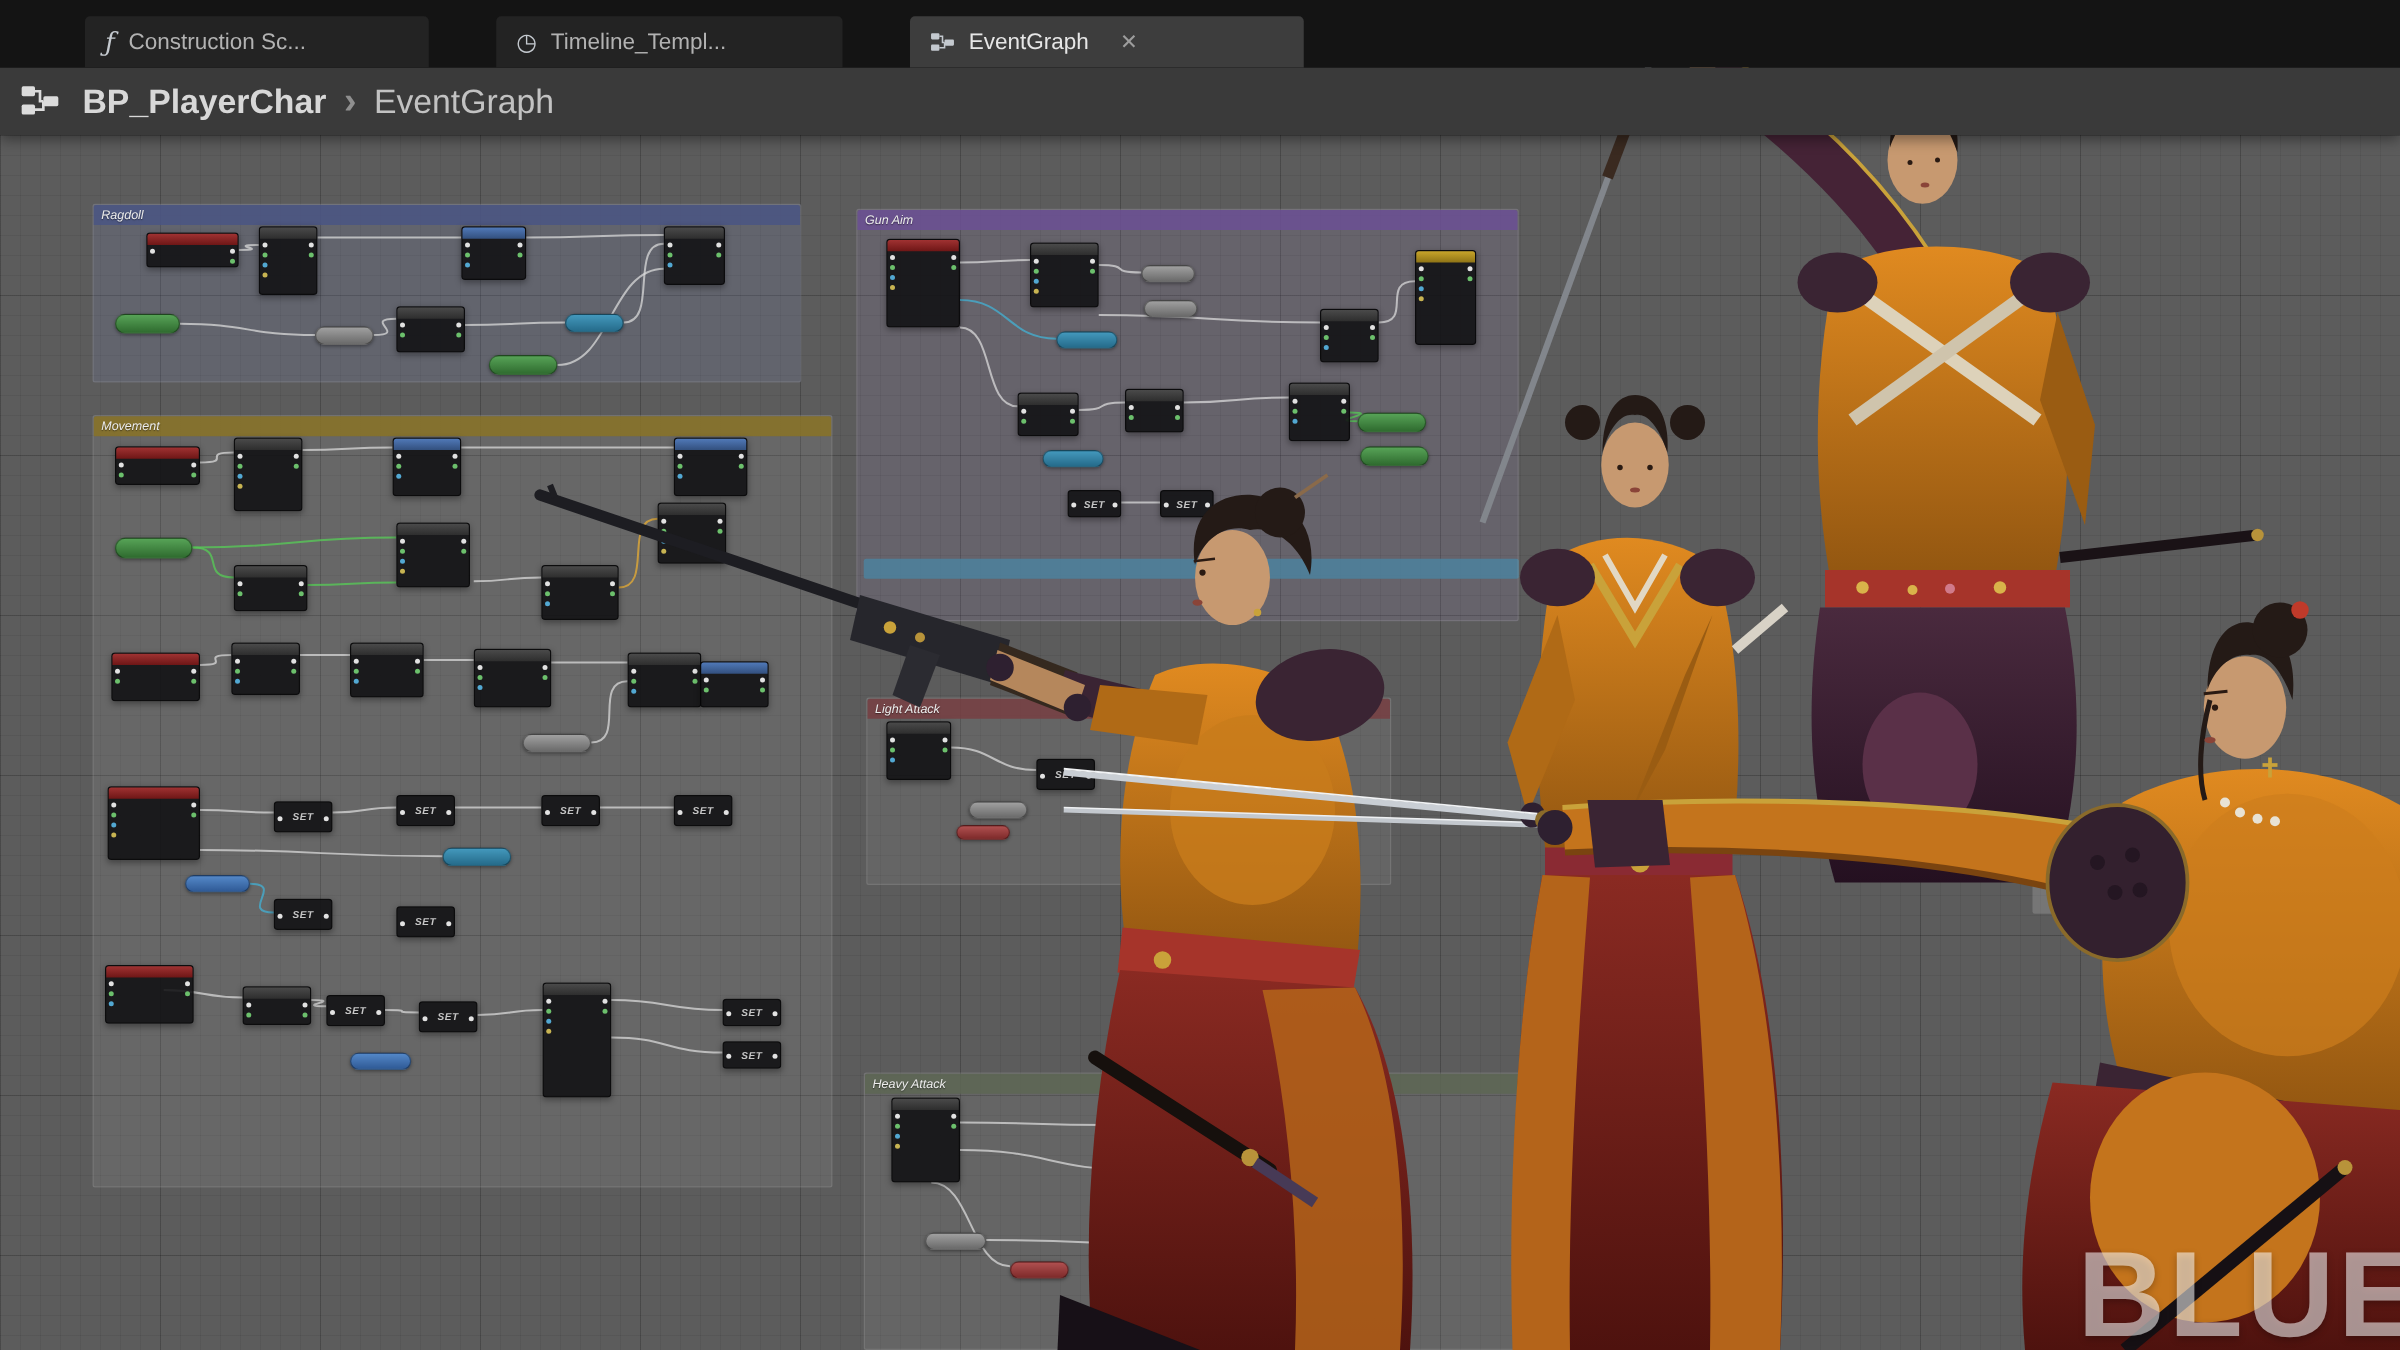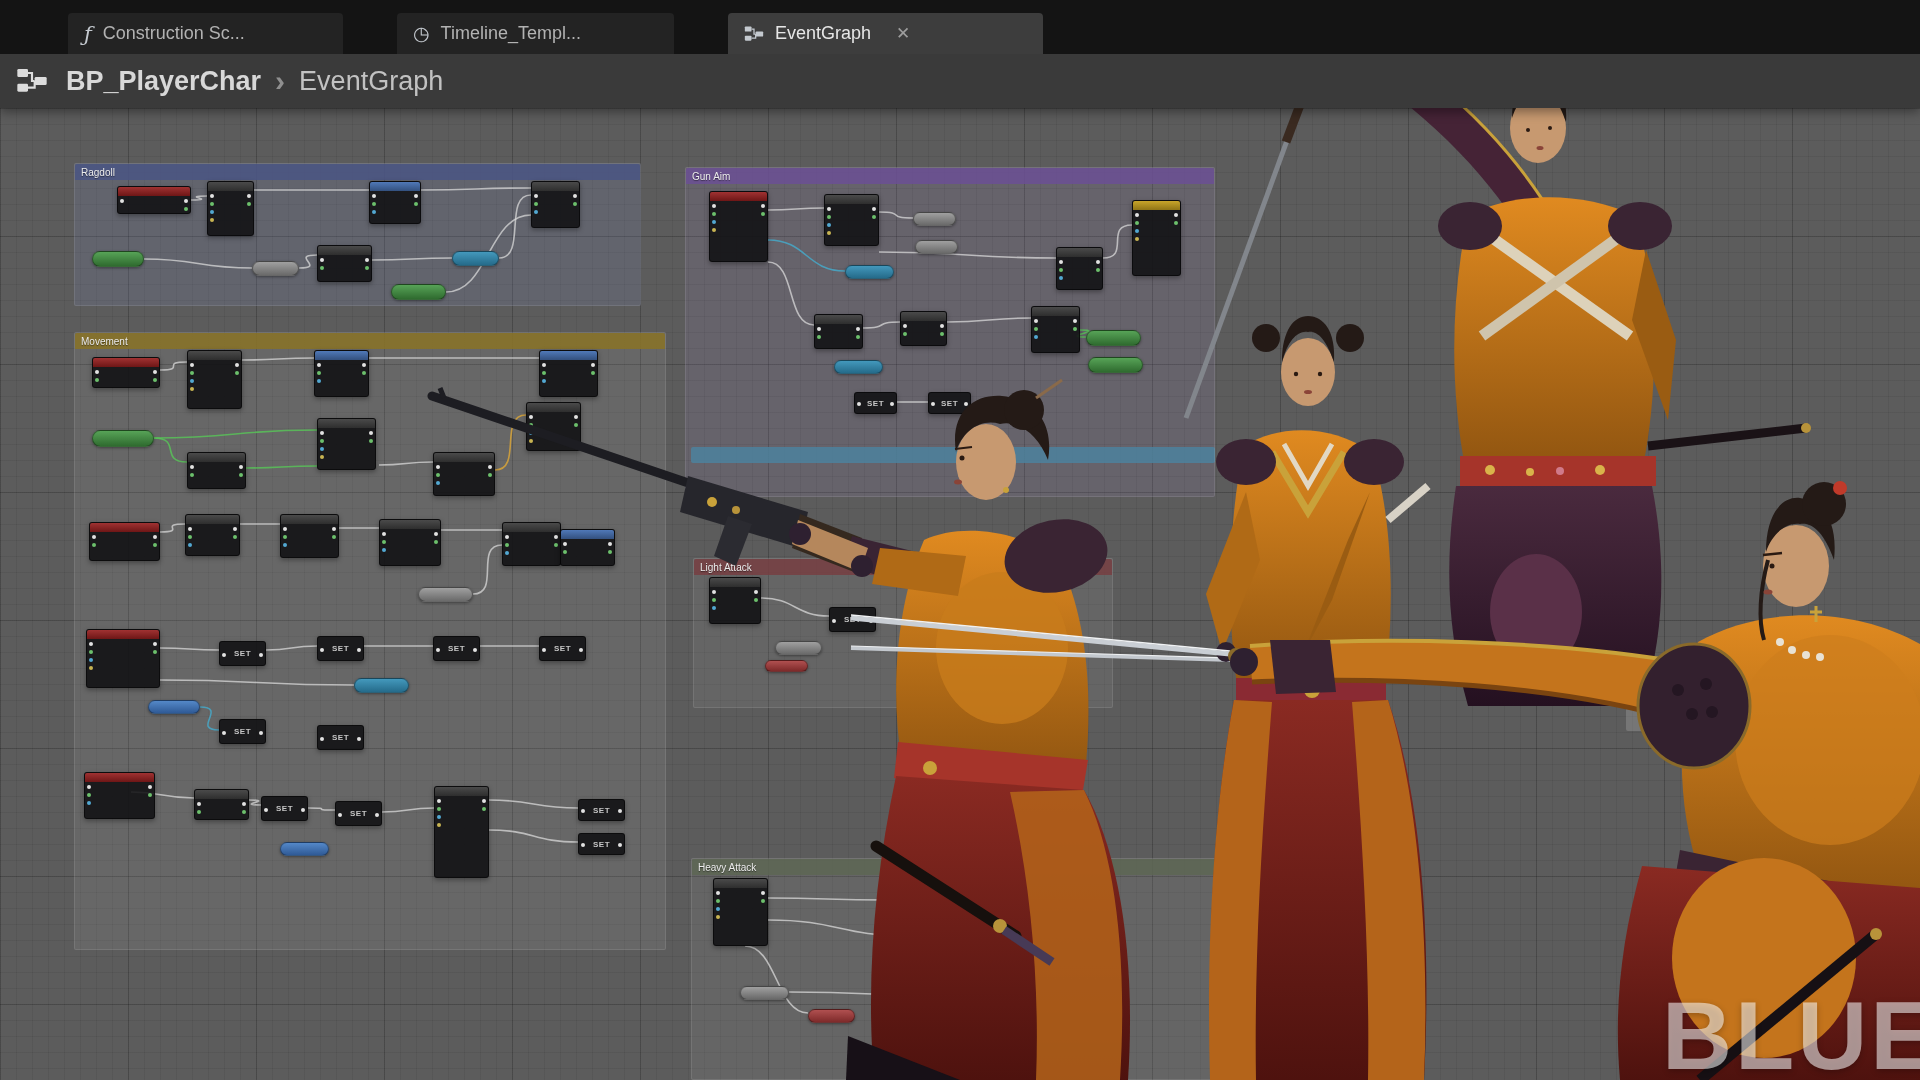--- a/index.html
+++ b/index.html
@@ -33,21 +33,21 @@
     position:absolute;top:108px;left:0;right:0;bottom:0;
     background-color:#5c5c5c;
     background-image:
       linear-gradient(rgba(25,25,25,0.22) 1px, transparent 1px),
       linear-gradient(90deg, rgba(25,25,25,0.22) 1px, transparent 1px),
       linear-gradient(rgba(35,35,35,0.10) 1px, transparent 1px),
       linear-gradient(90deg, rgba(35,35,35,0.10) 1px, transparent 1px);
     background-size:128px 128px,128px 128px,16px 16px,16px 16px;
     z-index:0;
   }
-  #graph-layer{position:absolute;inset:0;z-index:1;}
+  #graph-layer{position:absolute;inset:0;z-index:1;font-style:italic;}
   .strip{position:absolute;border-radius:2px;}
   .comment{position:absolute;border:1px solid rgba(255,255,255,0.10);box-sizing:border-box;border-radius:2px;}
   .comment-header{height:16px;display:flex;align-items:center;padding:0 6px;font-size:10px;color:#ececec;
     text-shadow:0 1px 1px rgba(0,0,0,0.5);border-radius:2px 2px 0 0;}
   .node{position:absolute;background:rgba(16,16,18,0.88);border:1px solid rgba(0,0,0,0.55);
     border-radius:3px;box-shadow:0 2px 5px rgba(0,0,0,0.35);box-sizing:border-box;}
   .node-header{height:9px;border-radius:2px 2px 0 0;}
   .pill{position:absolute;border-radius:9px;box-shadow:0 1px 3px rgba(0,0,0,0.4);border:1px solid rgba(0,0,0,0.35);box-sizing:border-box;}
   .pin{position:absolute;width:4px;height:4px;border-radius:50%;}
   .setlabel{position:absolute;inset:0;display:flex;align-items:center;justify-content:center;

